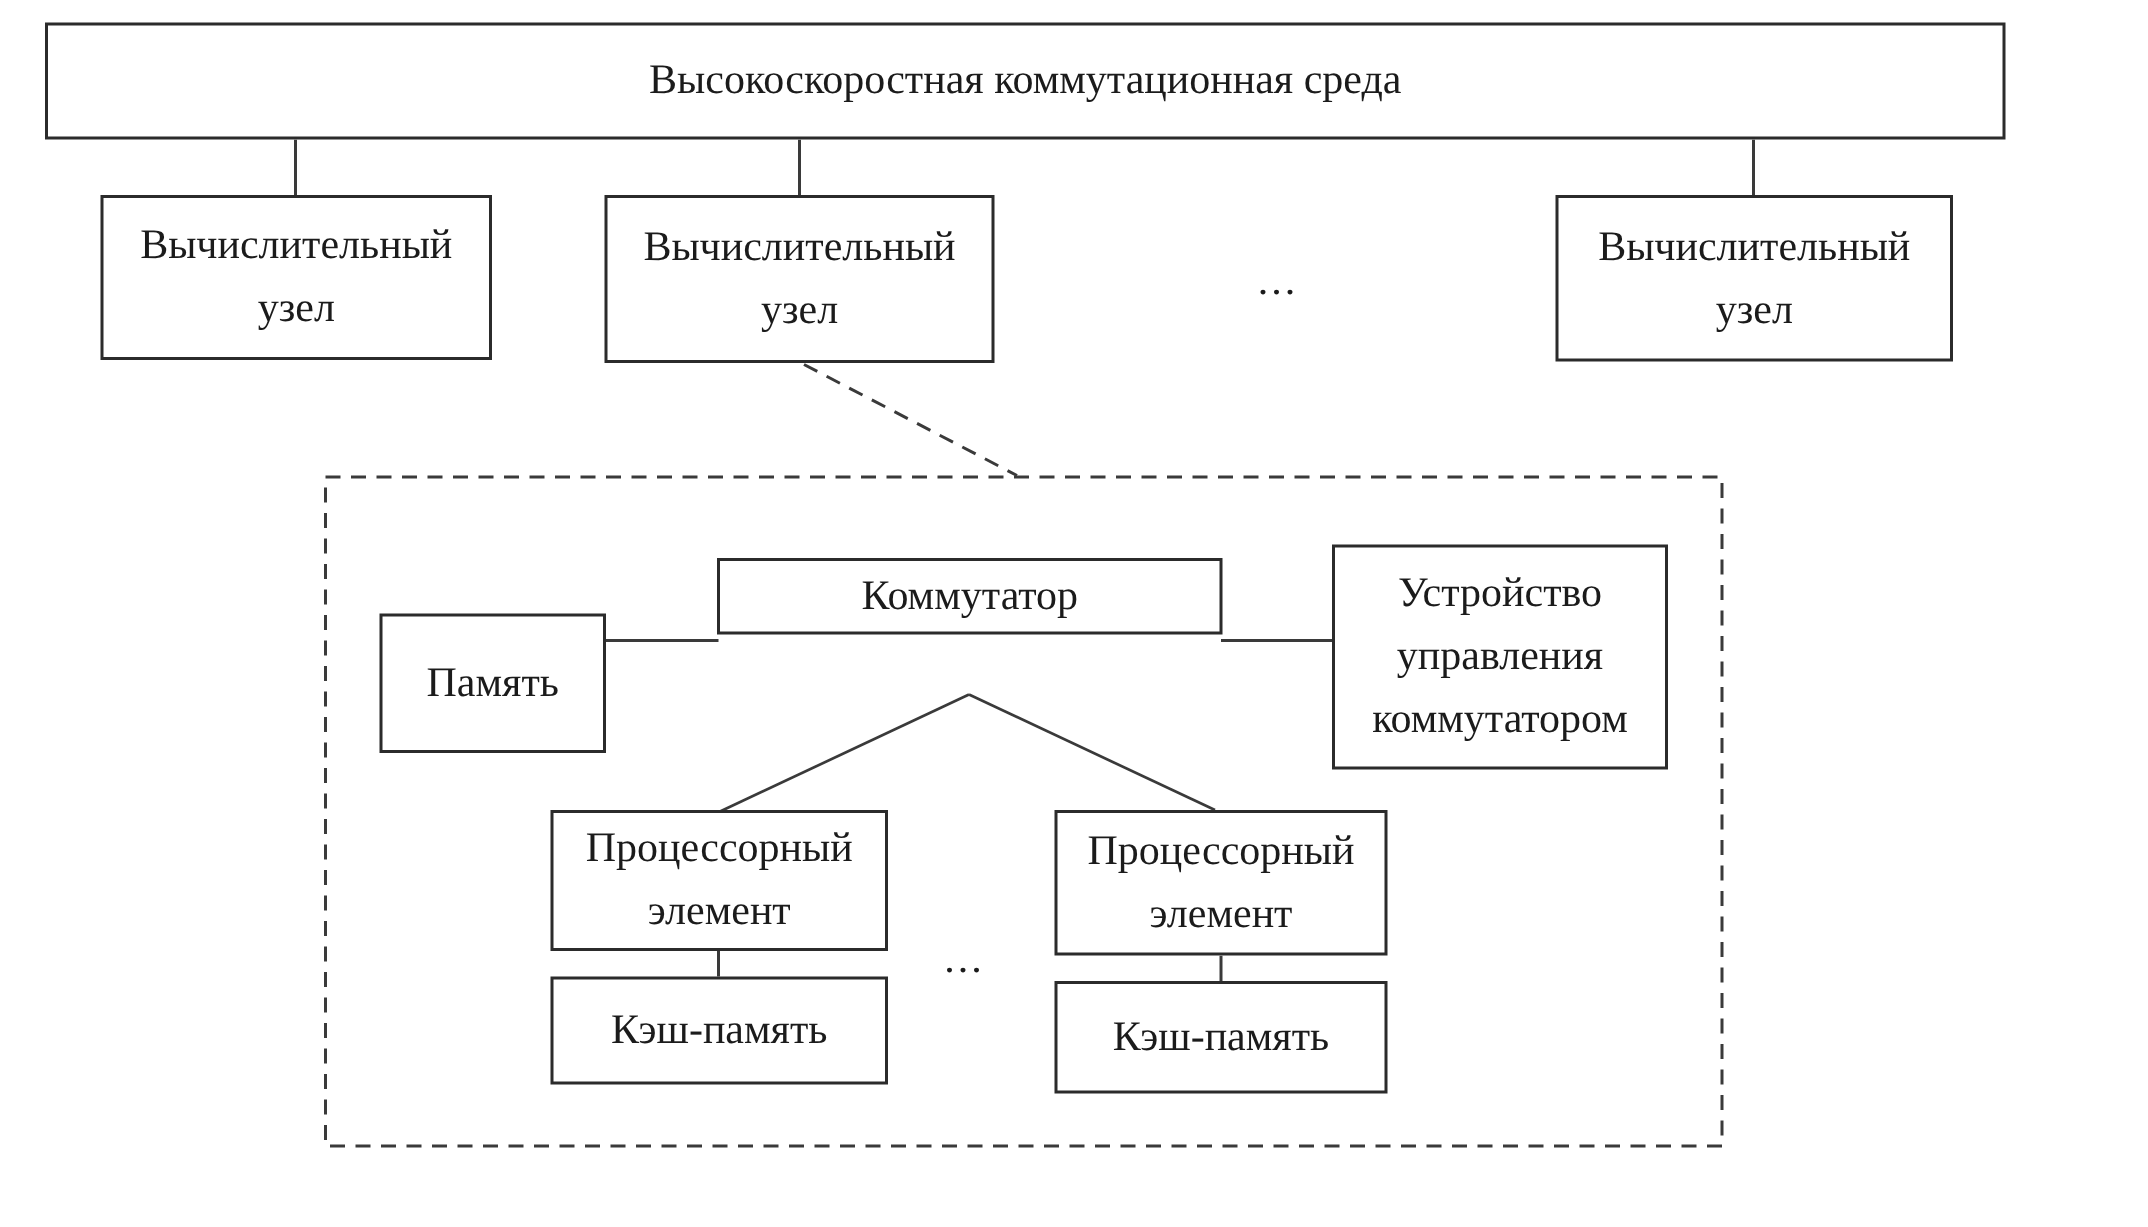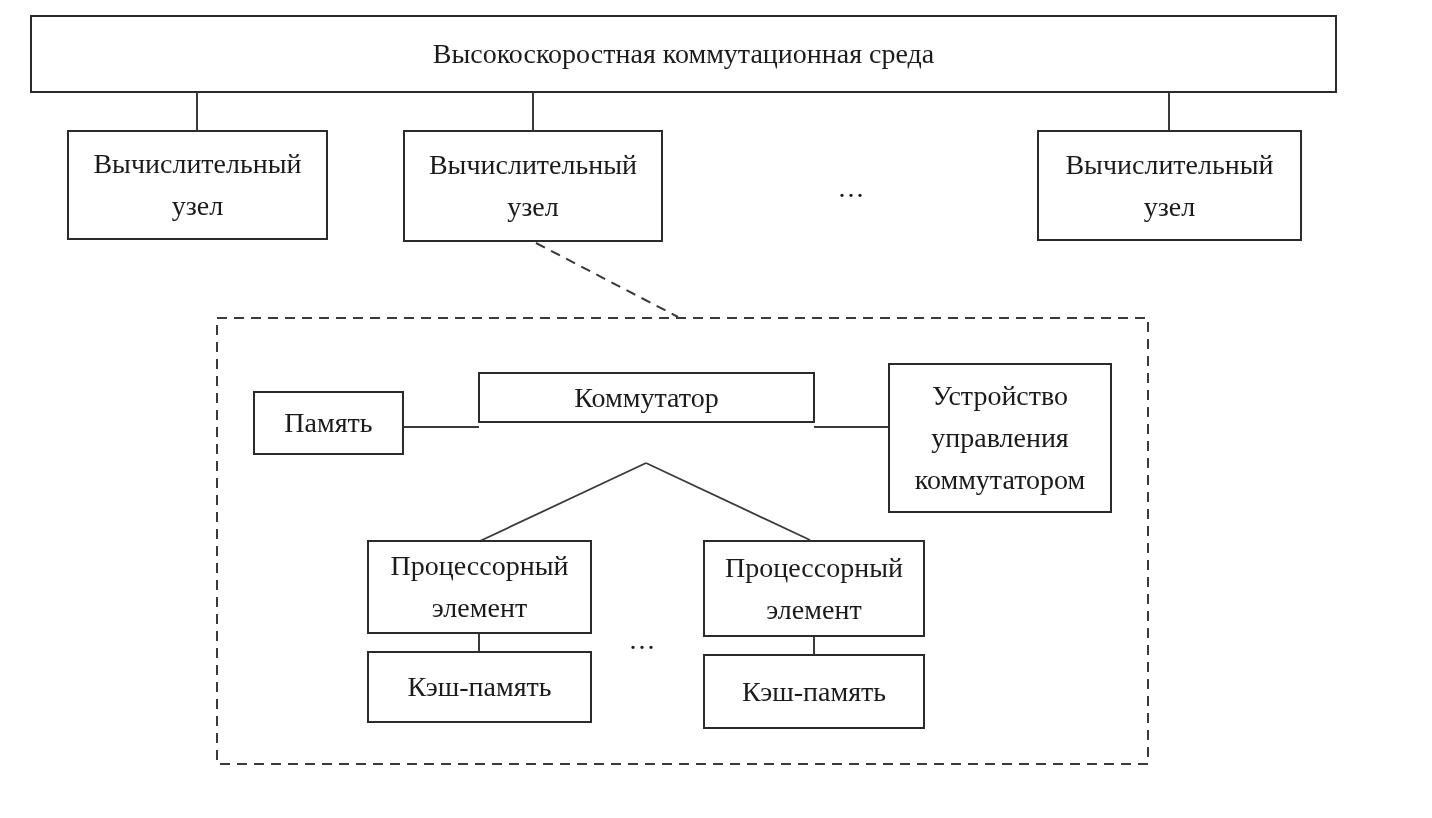--- a/index.html
+++ b/index.html
@@ -33,21 +33,21 @@
     justify-content: center;
     text-align: center;
     font-size: 28px;
     line-height: 1.5;
     padding: 2px 6px;
   }
   .top-box        { left: 30px;   top: 15px;  width: 1307px; height: 78px;  }
   .node-1         { left: 67px;   top: 130px; width: 261px;  height: 110px; }
   .node-2         { left: 403px;  top: 130px; width: 260px;  height: 112px; }
   .node-3         { left: 1037px; top: 130px; width: 265px;  height: 111px; }
-  .memory-box     { left: 253px;  top: 391px; width: 151px;  height: 64px; text-align: center;  }
+  .memory-box     { left: 253px;  top: 409px; width: 151px;  height: 93px; text-align: center;  }
   .switch-box     { left: 478px;  top: 372px; width: 337px;  height: 51px;  }
   .control-box    { left: 888px;  top: 363px; width: 224px;  height: 150px; }
   .pe-1           { left: 367px;  top: 540px; width: 225px;  height: 94px;  }
   .pe-2           { left: 703px;  top: 540px; width: 222px;  height: 97px;  }
   .cache-1        { left: 367px;  top: 651px; width: 225px;  height: 72px;  }
   .cache-2        { left: 703px;  top: 654px; width: 222px;  height: 75px;  }
   .ellipsis {
     position: absolute;
     font-size: 28px;
     letter-spacing: 2px;

